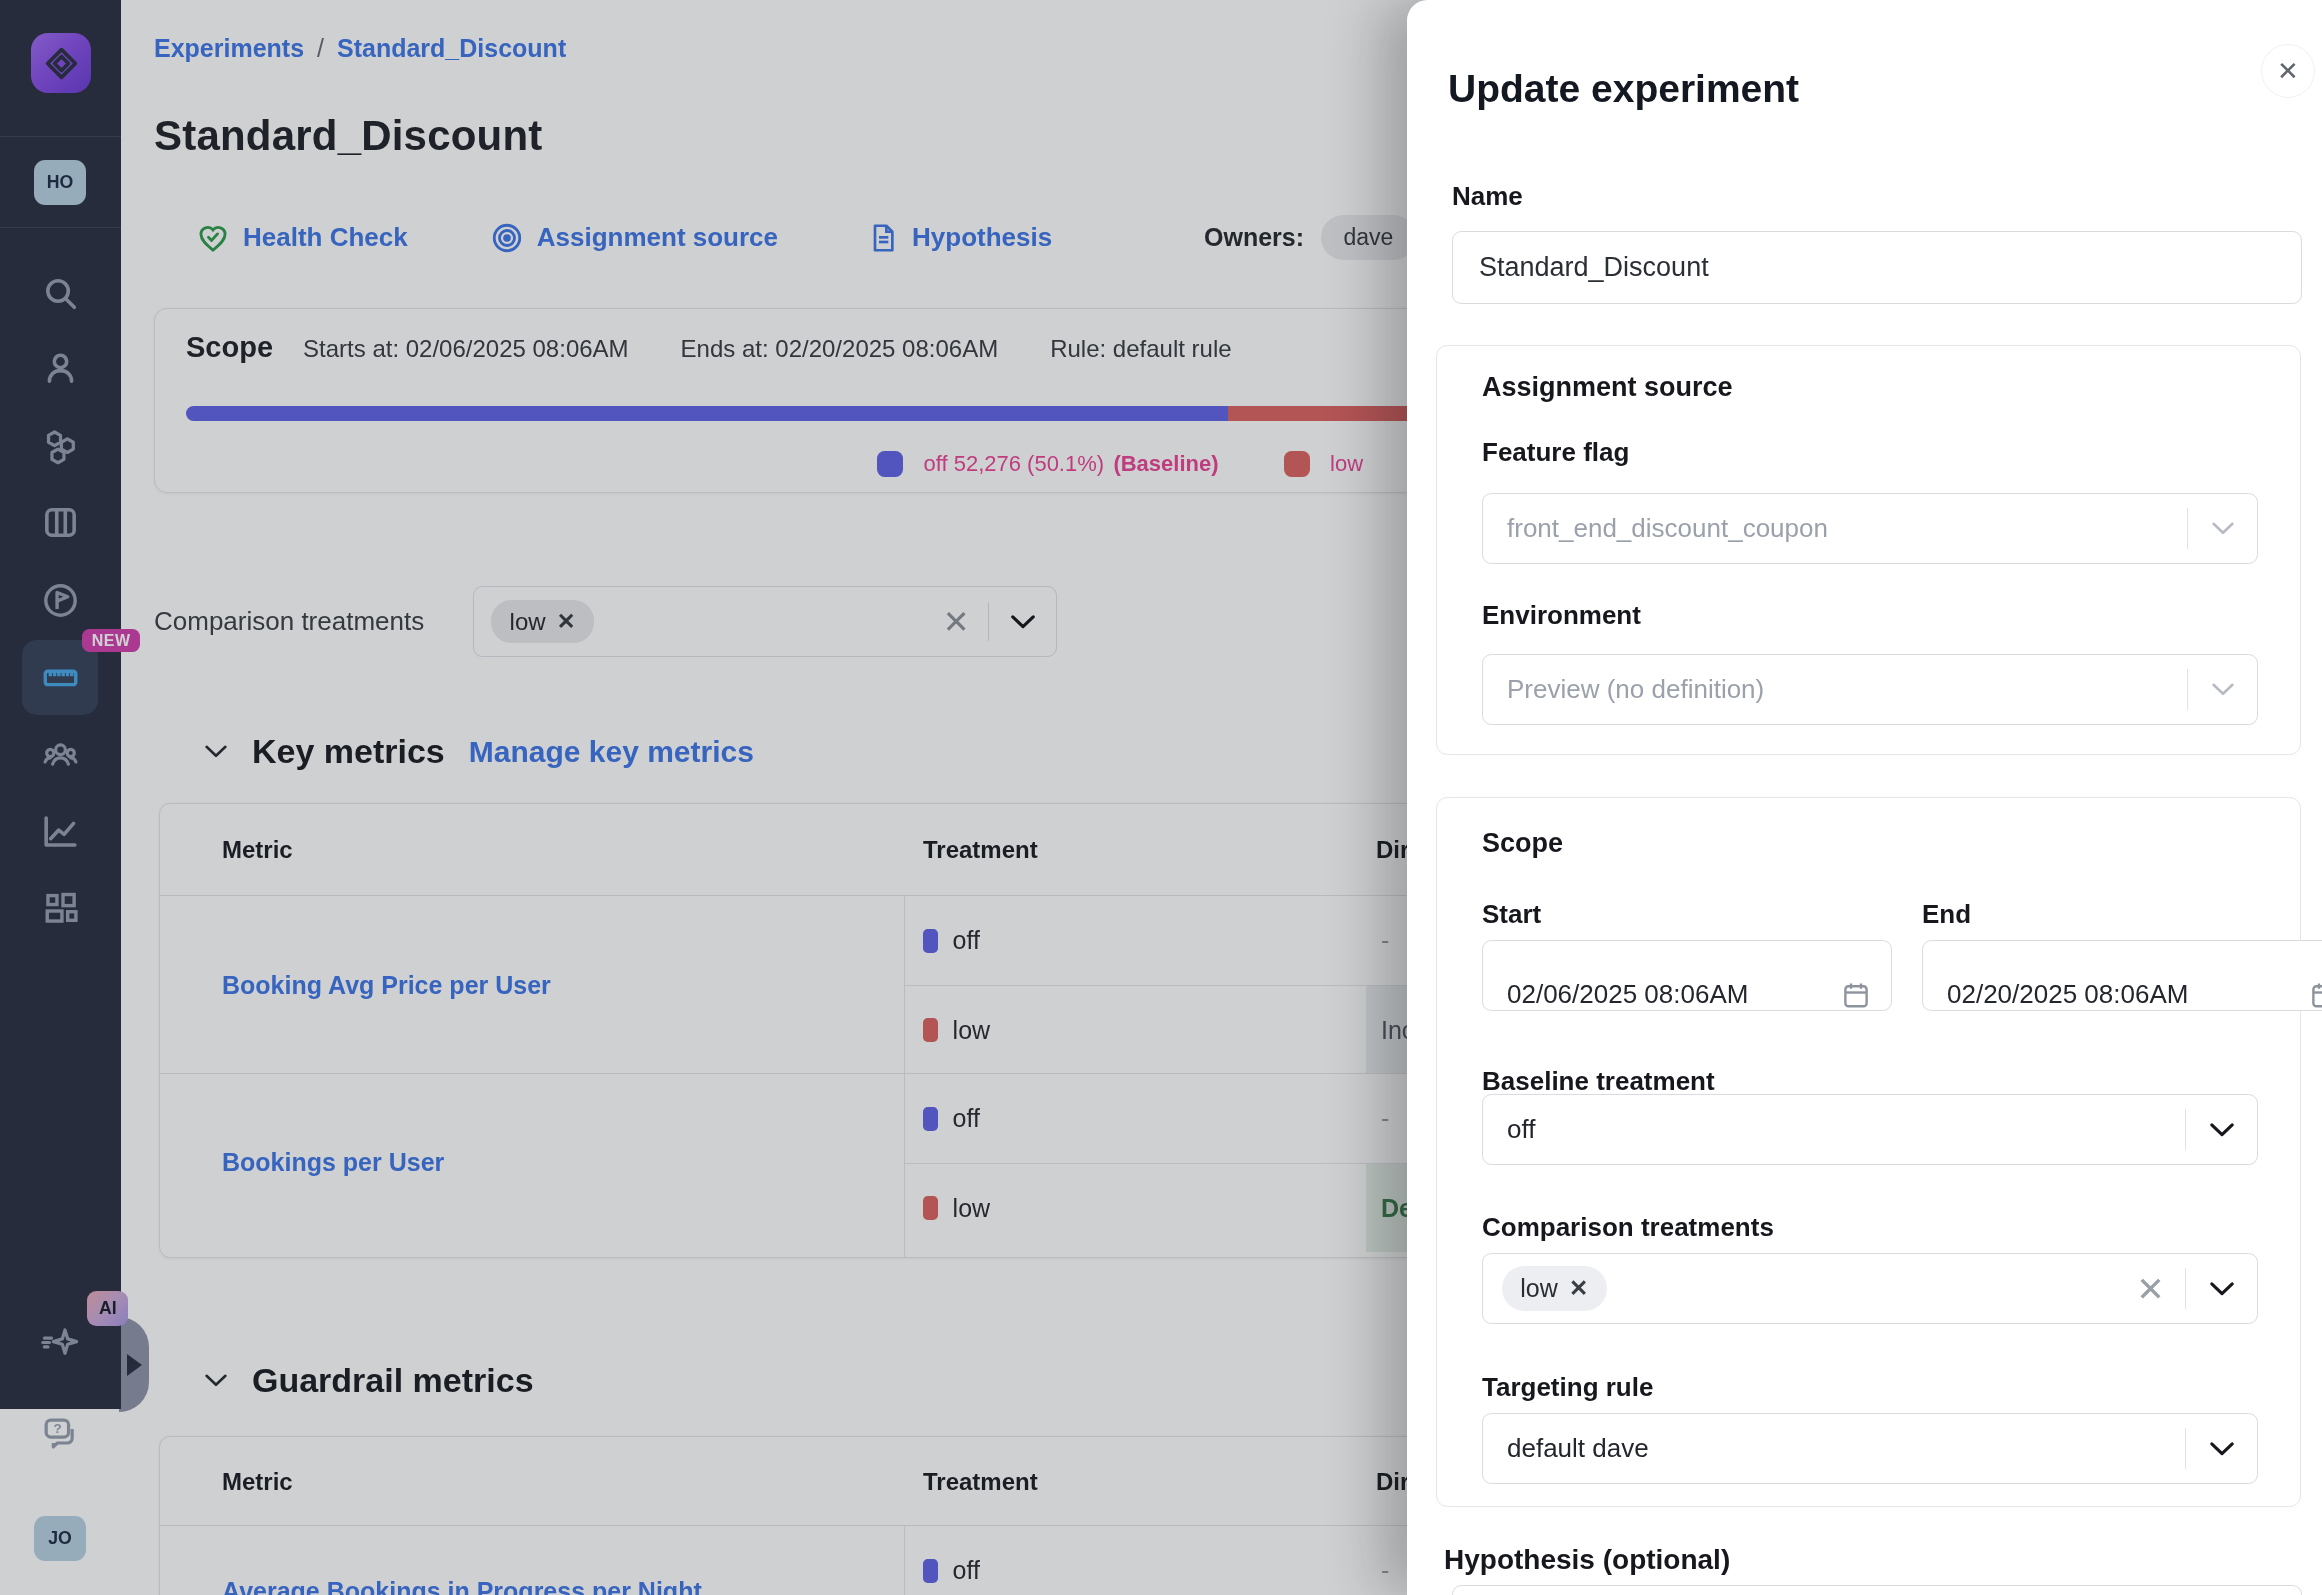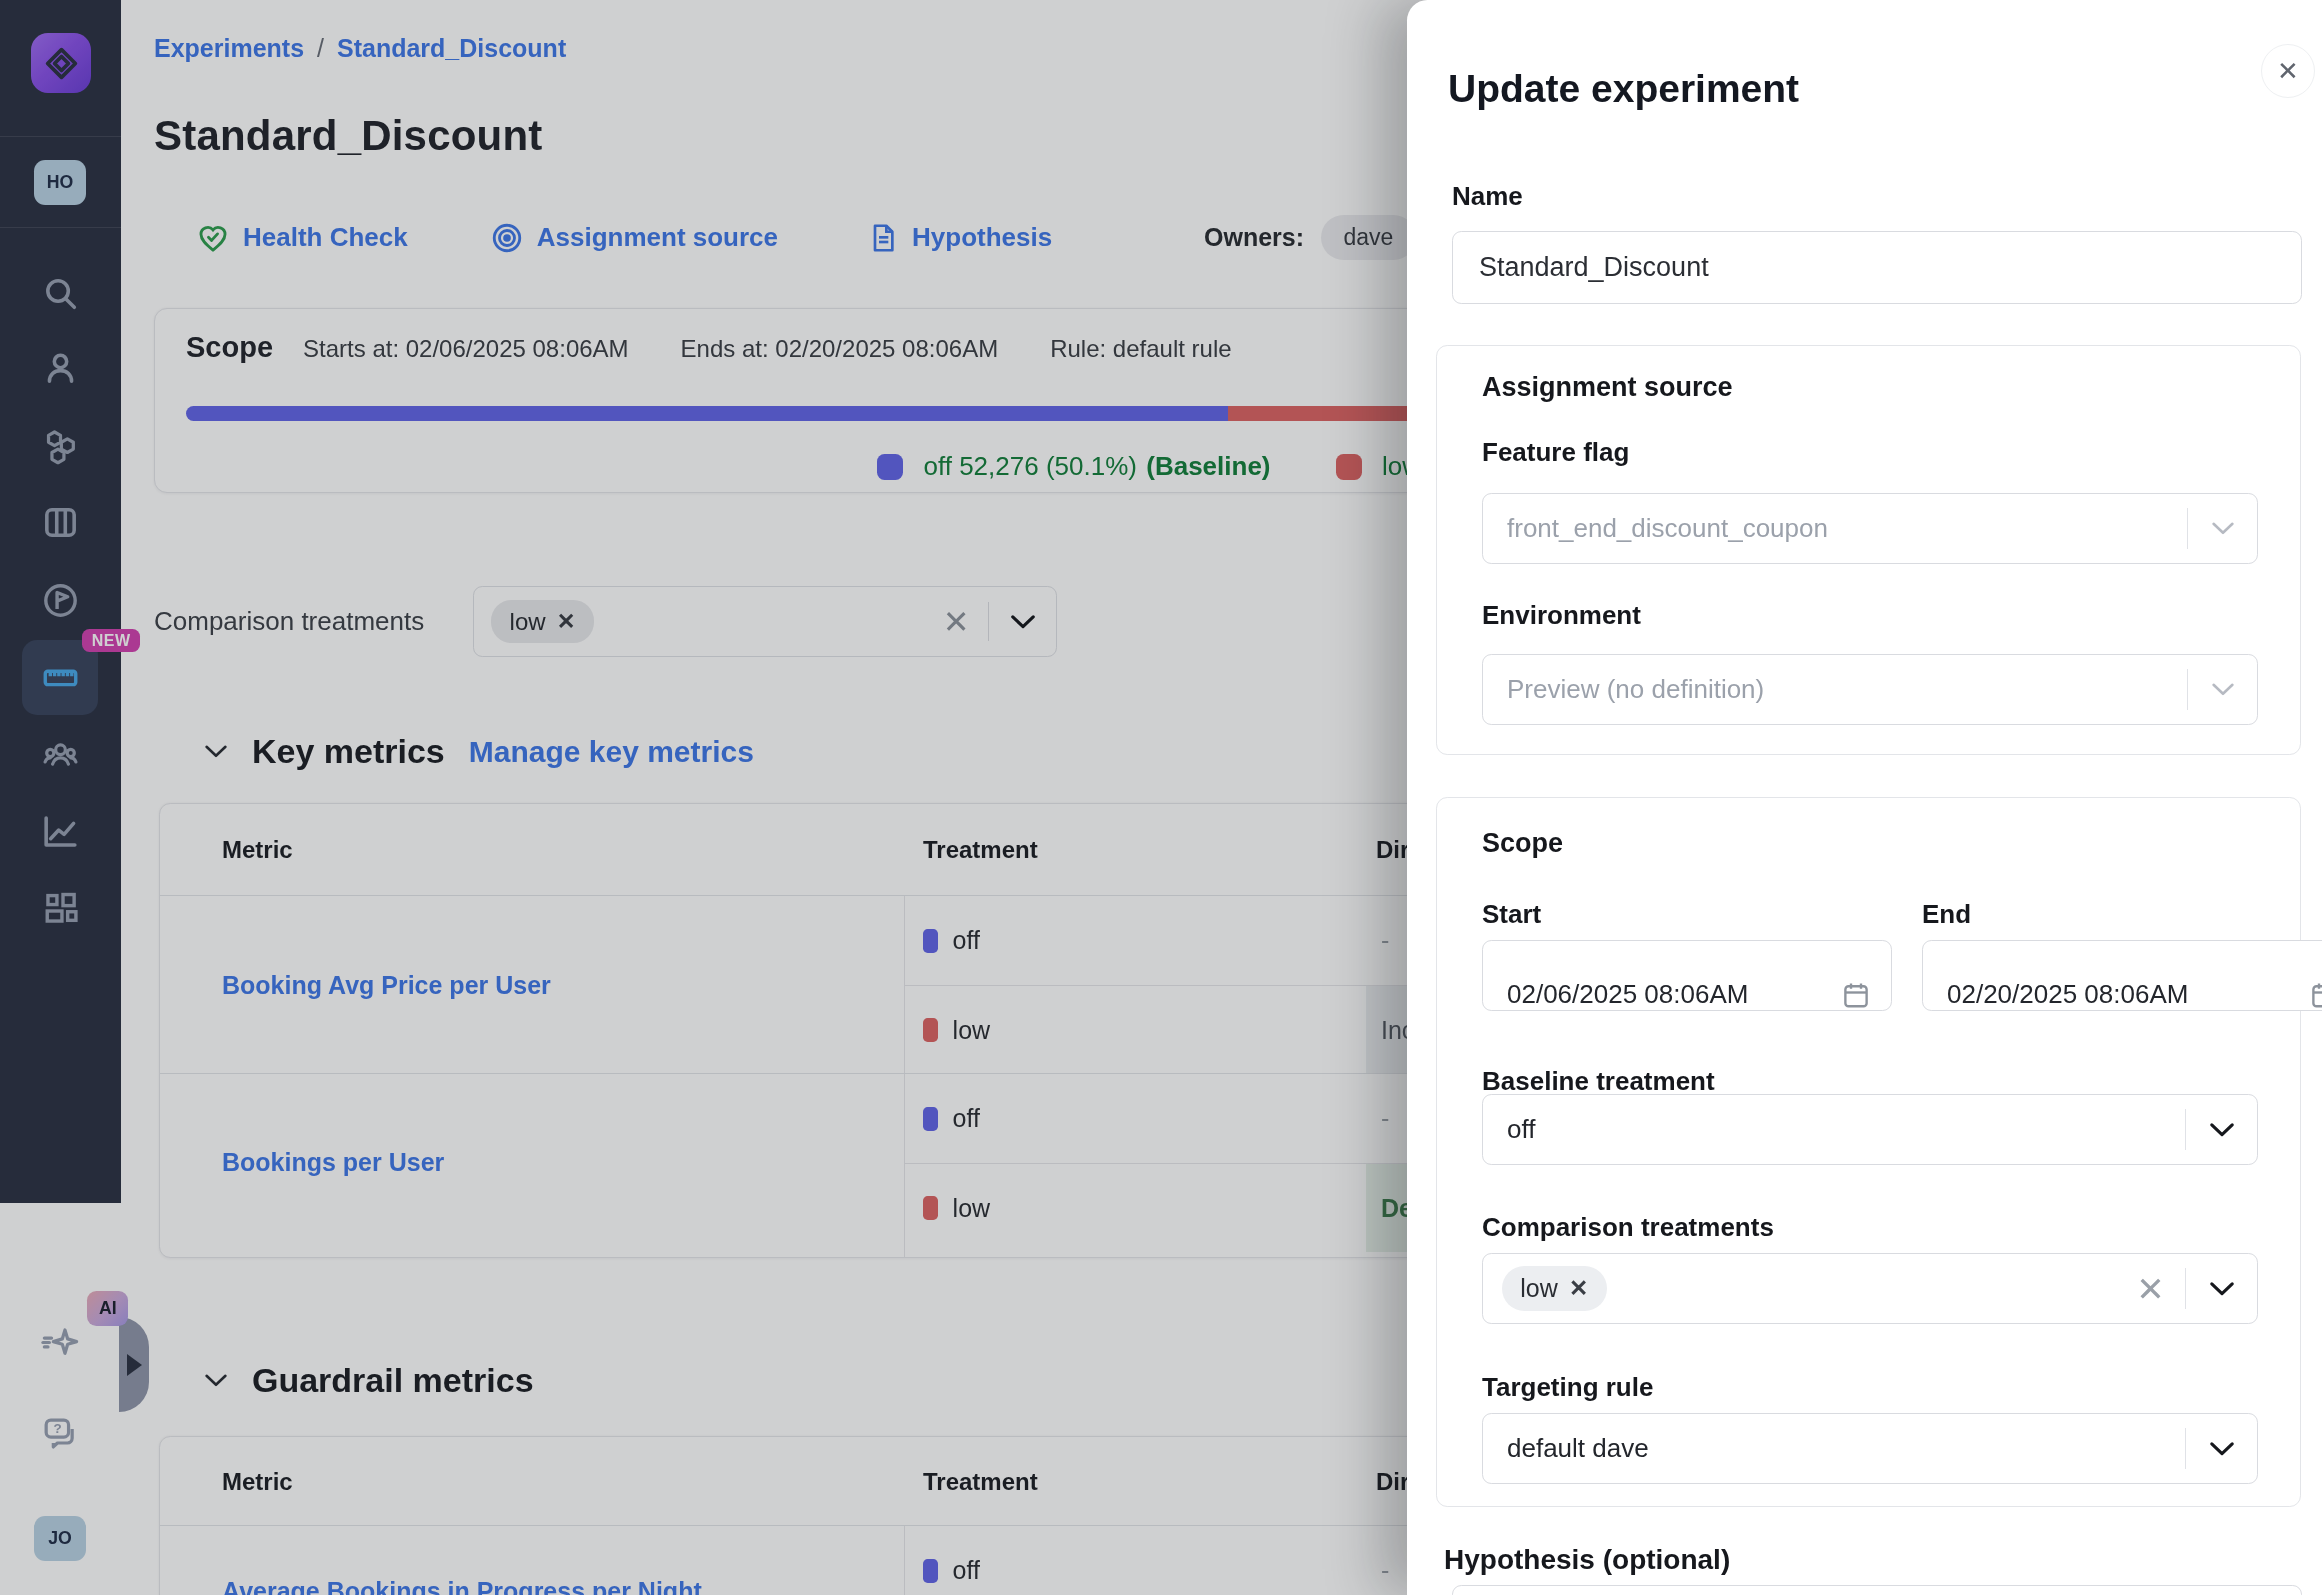--- a/index.html
+++ b/index.html
@@ -1,21 +1,21 @@
 <!DOCTYPE html>
 <html style="font-size:15px"><head>
 <meta charset="utf-8">
 <style>
   * { margin:0; padding:0; box-sizing:border-box; }
   html,body { width:2322px; height:1595px; overflow:hidden; background:#fff;
               font-family:"Liberation Sans", sans-serif; }
   .app { position:relative; width:2322px; height:1595px; overflow:hidden; background:#ffffff; }
 
   
-  .sidebar { position:absolute; left:0; top:0; width:121px; height:1203px; background:#2c3344; z-index:10; }
+  .sidebar { position:absolute; left:0; top:0; width:121px; height:1409px; background:#2c3344; z-index:10; }
   .sb-divider { position:absolute; left:0; width:121px; height:0.9px; background:rgba(255,255,255,0.10); }
   .logo { position:absolute; left:31px; top:33px; width:60px; height:60px; border-radius:17px;
           background:linear-gradient(135deg,#a06ef2 0%,#8a52e8 45%,#6b3fd6 100%);
           display:flex; align-items:center; justify-content:center; }
   .sb-badge { position:absolute; left:34px; width:52px; height:45px; border-radius:11.2px; background:#b9d2e4;
               color:#22304a; font-size:17.7px; font-weight:700; display:flex; align-items:center; justify-content:center; }
   .sb-item { position:absolute; left:22.4px; width:76px; height:58px; display:flex; align-items:center; justify-content:center; cursor:pointer; }
   .sb-item svg { display:block; }
   .sb-item.active { height:75px; background:#3a455e; border-radius:15px; }
   .new-badge { position:absolute; left:60px; top:-11.2px; background:#d343b1; color:#fff; font-size:16px; font-weight:700;
@@ -42,21 +42,21 @@
   .card { position:absolute; background:#fff; border:0.9px solid #e5e6ea; border-radius:13px; box-shadow:0 0.9px 2.8px rgba(20,24,31,.05); }
   .scope-card { left:33px; top:308px; width:2141px; height:185px; }
   .scope-head { position:absolute; left:31px; top:22.4px; display:flex; align-items:baseline; }
   .scope-title { font-size:29px; font-weight:700; color:#23262e; margin-right:30px; }
   .scope-meta { font-size:24px; color:#3c4047; margin-right:52px; white-space:nowrap; }
   .progress { position:absolute; left:31px; top:97px; width:2080px; height:15px; border-radius:8.4px; overflow:hidden; display:flex; }
   .progress > div { height:100%; }
   .legend { position:absolute; left:722px; top:142px; display:flex; align-items:center; gap:20.5px; }
   .legend .gap { width:24px; }
   .swatch { width:26px; height:26px; border-radius:7.5px; flex:0 0 auto; }
-  .legend-text { font-size:26px; color:#15803d; white-space:nowrap;text-align:right; }
+  .legend-text { font-size:22px; color:#ec4899; white-space:nowrap;text-align:right; }
   .legend-bold { font-weight:700; margin-left:9.3px; }
 
   .comparison-row { position:absolute; left:33px; top:586px; display:flex; align-items:center; }
   .comp-label { font-size:26px; color:#3f434a; width:319px; }
   .selectbox { position:relative; width:584px; height:71px; background:#fff; border:0.9px solid #dfe1e6; border-radius:9.3px;
                display:flex; align-items:center; cursor:pointer; }
   .chip { display:flex; align-items:center; gap:11.2px; background:#e8e9ec; border-radius:20.5px; padding:7.5px 18.6px;
           font-size:24px; color:#2a2d33; margin-left:17px; }
   .chip .x { font-size:22.4px; font-weight:700; color:#3a3e45; cursor:pointer; }
   .sel-right { position:absolute; right:0; top:0; height:100%; display:flex; align-items:center; }

